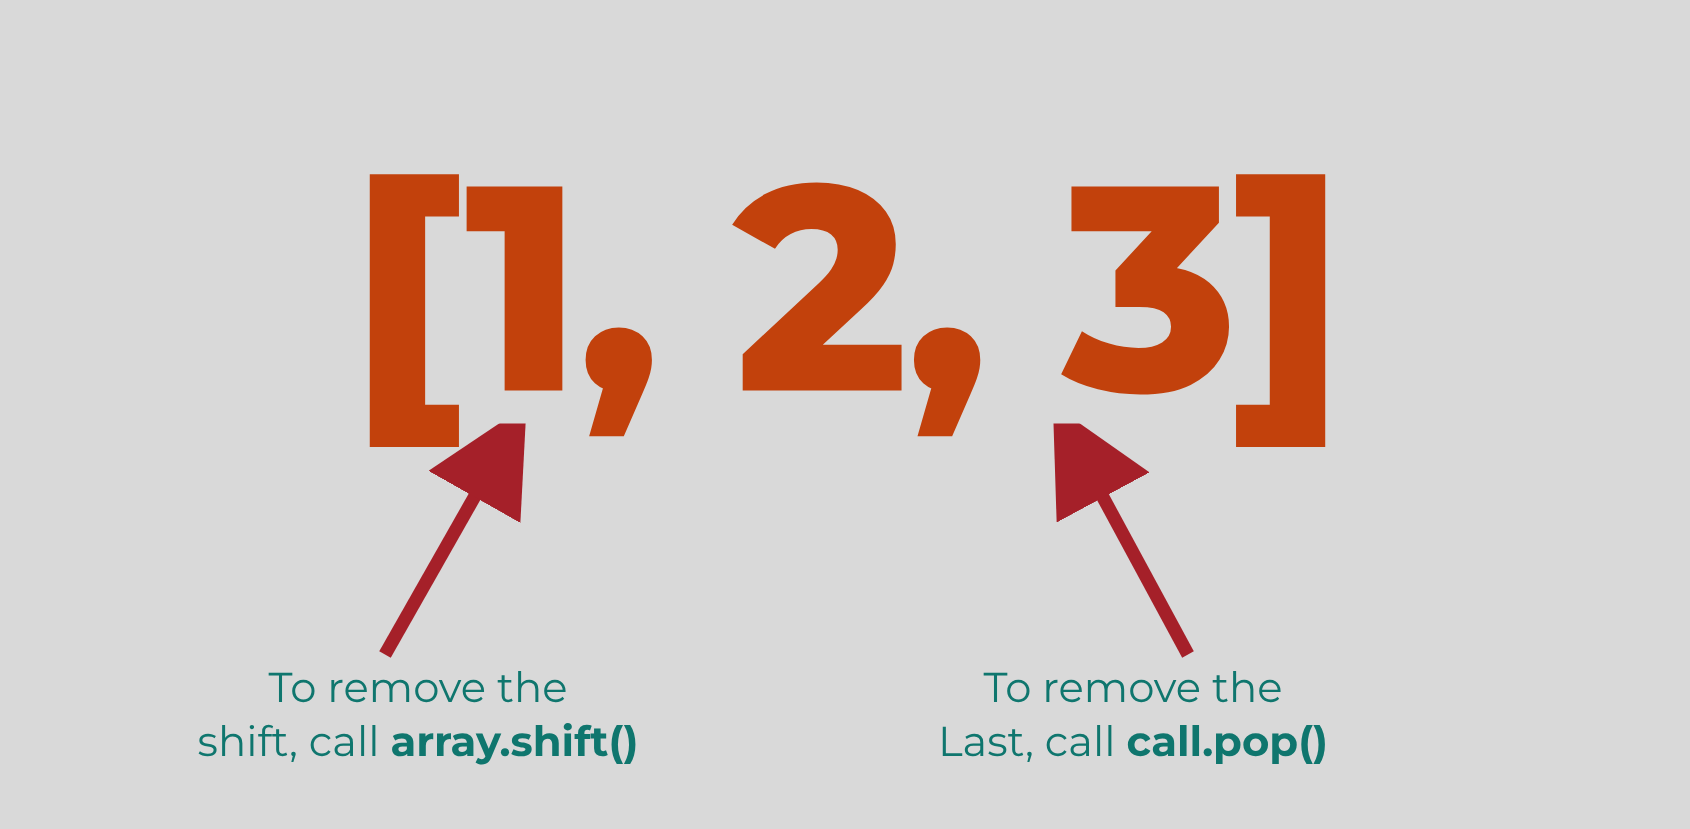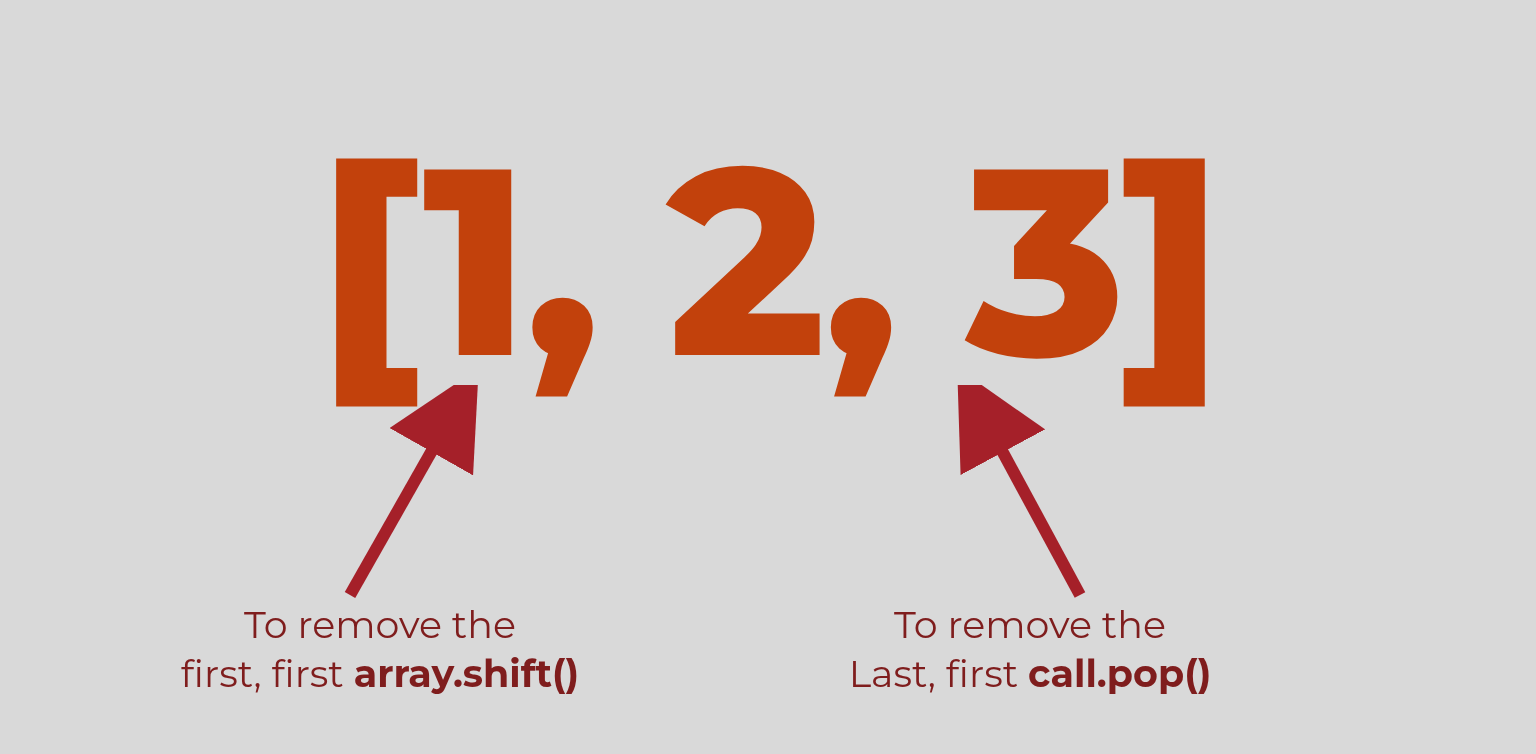--- a/index.html
+++ b/index.html
@@ -26,21 +26,21 @@
       letter-spacing: -5px;
       white-space: nowrap;
     }
     .arrow-svg {
       position: absolute;
     }
     .label {
       position: absolute;
       font-size: 38px;
       font-weight: 400;
-      color: #7f1d1d;
+      color: #0f766e;
       text-align: center;
       line-height: 1.3;
     }
     .label .bold {
       font-weight: 700;
       margin-top: 12px;
     }
     .left-label {
       left: 100px;
       top: 600px;
@@ -70,19 +70,19 @@
   <defs>
     <marker id="arrowhead-right" markerWidth="8" markerHeight="8" refX="4" refY="4" orient="auto">
       <polygon points="0 0, 8 4, 0 8" fill="#a52029"></polygon>
     </marker>
   </defs>
   <line x1="130" y1="210" x2="30" y2="25" stroke="#a52029" stroke-width="12" marker-end="url(#arrowhead-right)"></line>
 </svg>
 
 <div class="label left-label">
   <span>To remove the</span><br>
-  <span>first, first </span><span class="bold">array.shift()</span>
+  <span>shift, call </span><span class="bold">array.shift()</span>
 </div>
 
 <div class="label right-label">
   <span>To remove the</span><br>
-  <span>Last, first </span><span class="bold">call.pop()</span>
+  <span>Last, call </span><span class="bold">call.pop()</span>
 </div>
 
 </body></html>

